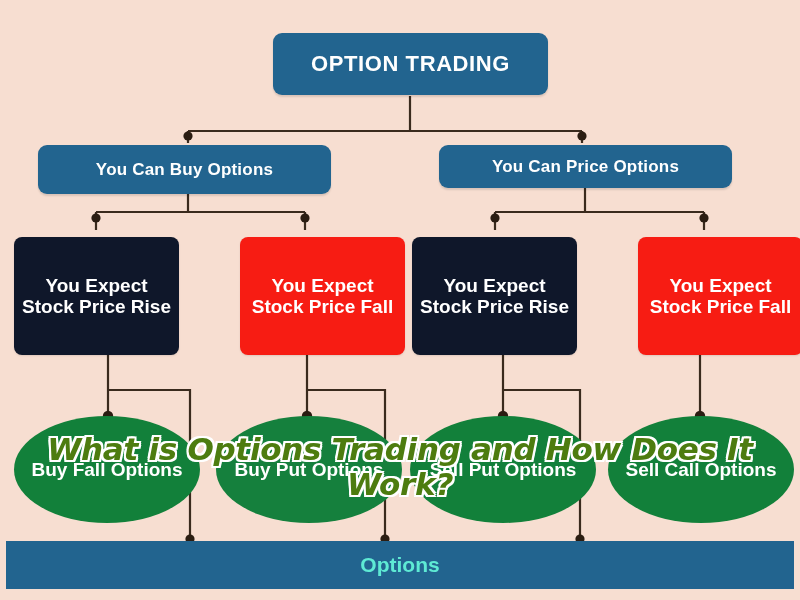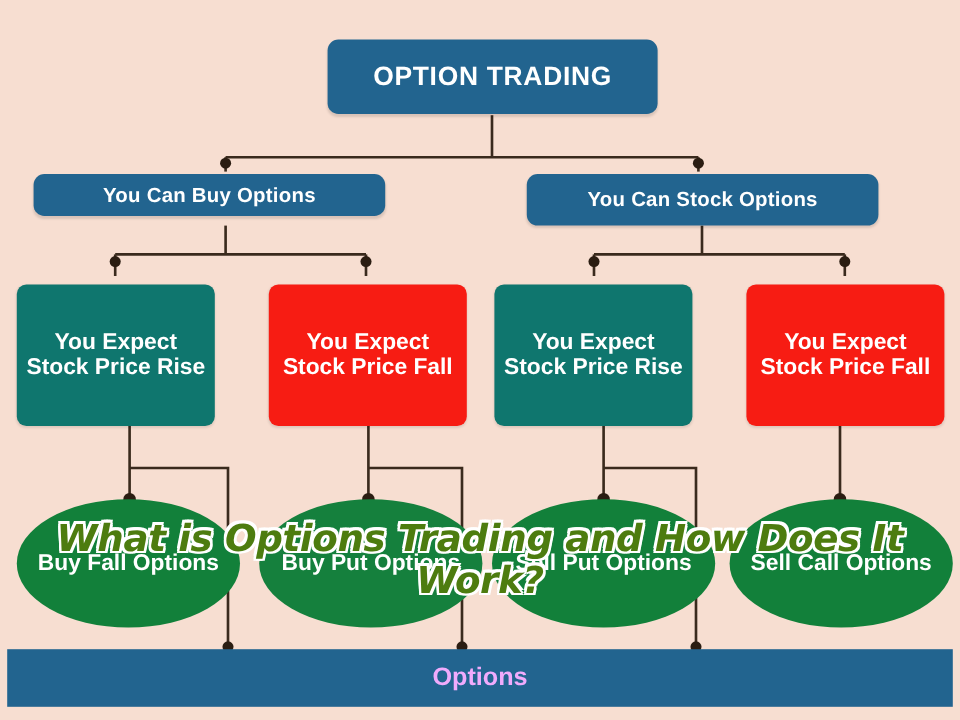--- a/index.html
+++ b/index.html
@@ -54,38 +54,38 @@
     letter-spacing: 0.2px;
     box-shadow: 0 2px 2px rgba(0,0,0,0.12);
   }
 
   .leafbox {
     border-radius: 8px;
     font-size: 19px;
     padding: 4px 6px;
     box-shadow: 0 1px 2px rgba(0,0,0,0.10);
   }
-  .leafbox.green { background: #0f766e; }
-  .leafbox.red   { background: #f71c13; }
+  .leafbox.green { background: #0f172a; }
+  .leafbox.red   { background: #f71c13; margin-left: 16px; }
 
   .ellipse {
     border-radius: 50%;
     font-size: 19px;
     padding: 0 10px;
   }
   .ellipse.green { background: #12803a; }
   .ellipse.red   { background: #15803d; }
 
   .footerbar {
     position: absolute;
     z-index: 2;
     background: #22648f;
     display: flex;
     align-items: center;
-    color: #f0abfc;
+    color: #5eead4;
     font-weight: bold;
     font-size: 21px;
     box-sizing: border-box;
   }
   .footerbar .cell {
     flex: 1 1 0;
     text-align: center;
   }
 
   
@@ -157,23 +157,23 @@
       <circle cx="503" cy="416" r="5.2"></circle>
       <circle cx="700" cy="416" r="5.2"></circle>
       <circle cx="190" cy="539" r="4.6"></circle>
       <circle cx="385" cy="539" r="4.6"></circle>
       <circle cx="580" cy="539" r="4.6"></circle>
     </g>
   </svg>
 
   <div class="node rootbox" style="left:273px; top:33px; width:275px; height:62px;">OPTION TRADING</div>
 
-  <div class="node midbox" style="left:28px; top:145px; width:293px; height:35px;">You Can Buy Options</div>
+  <div class="node midbox" style="left:38px; top:145px; width:293px; height:49px;">You Can Buy Options</div>
 
-  <div class="node midbox" style="left:439px; top:145px; width:293px; height:43px;">You Can Stock Options</div>
+  <div class="node midbox" style="left:439px; top:145px; width:293px; height:43px;">You Can Price Options</div>
 
   <div class="node leafbox green" style="left:14px; top:237px; width:165px; height:118px;">You Expect Stock Price Rise</div>
 
   <div class="node leafbox red" style="left:224px; top:237px; width:165px; height:118px;">You Expect Stock Price Fall</div>
 
   <div class="node leafbox green" style="left:412px; top:237px; width:165px; height:118px;">You Expect Stock Price Rise</div>
 
   <div class="node leafbox red" style="left:622px; top:237px; width:165px; height:118px;">You Expect Stock Price Fall</div>
 
   <div class="node ellipse green" style="left:14px; top:416px; width:186px; height:107px;">Buy Fall Options</div>

